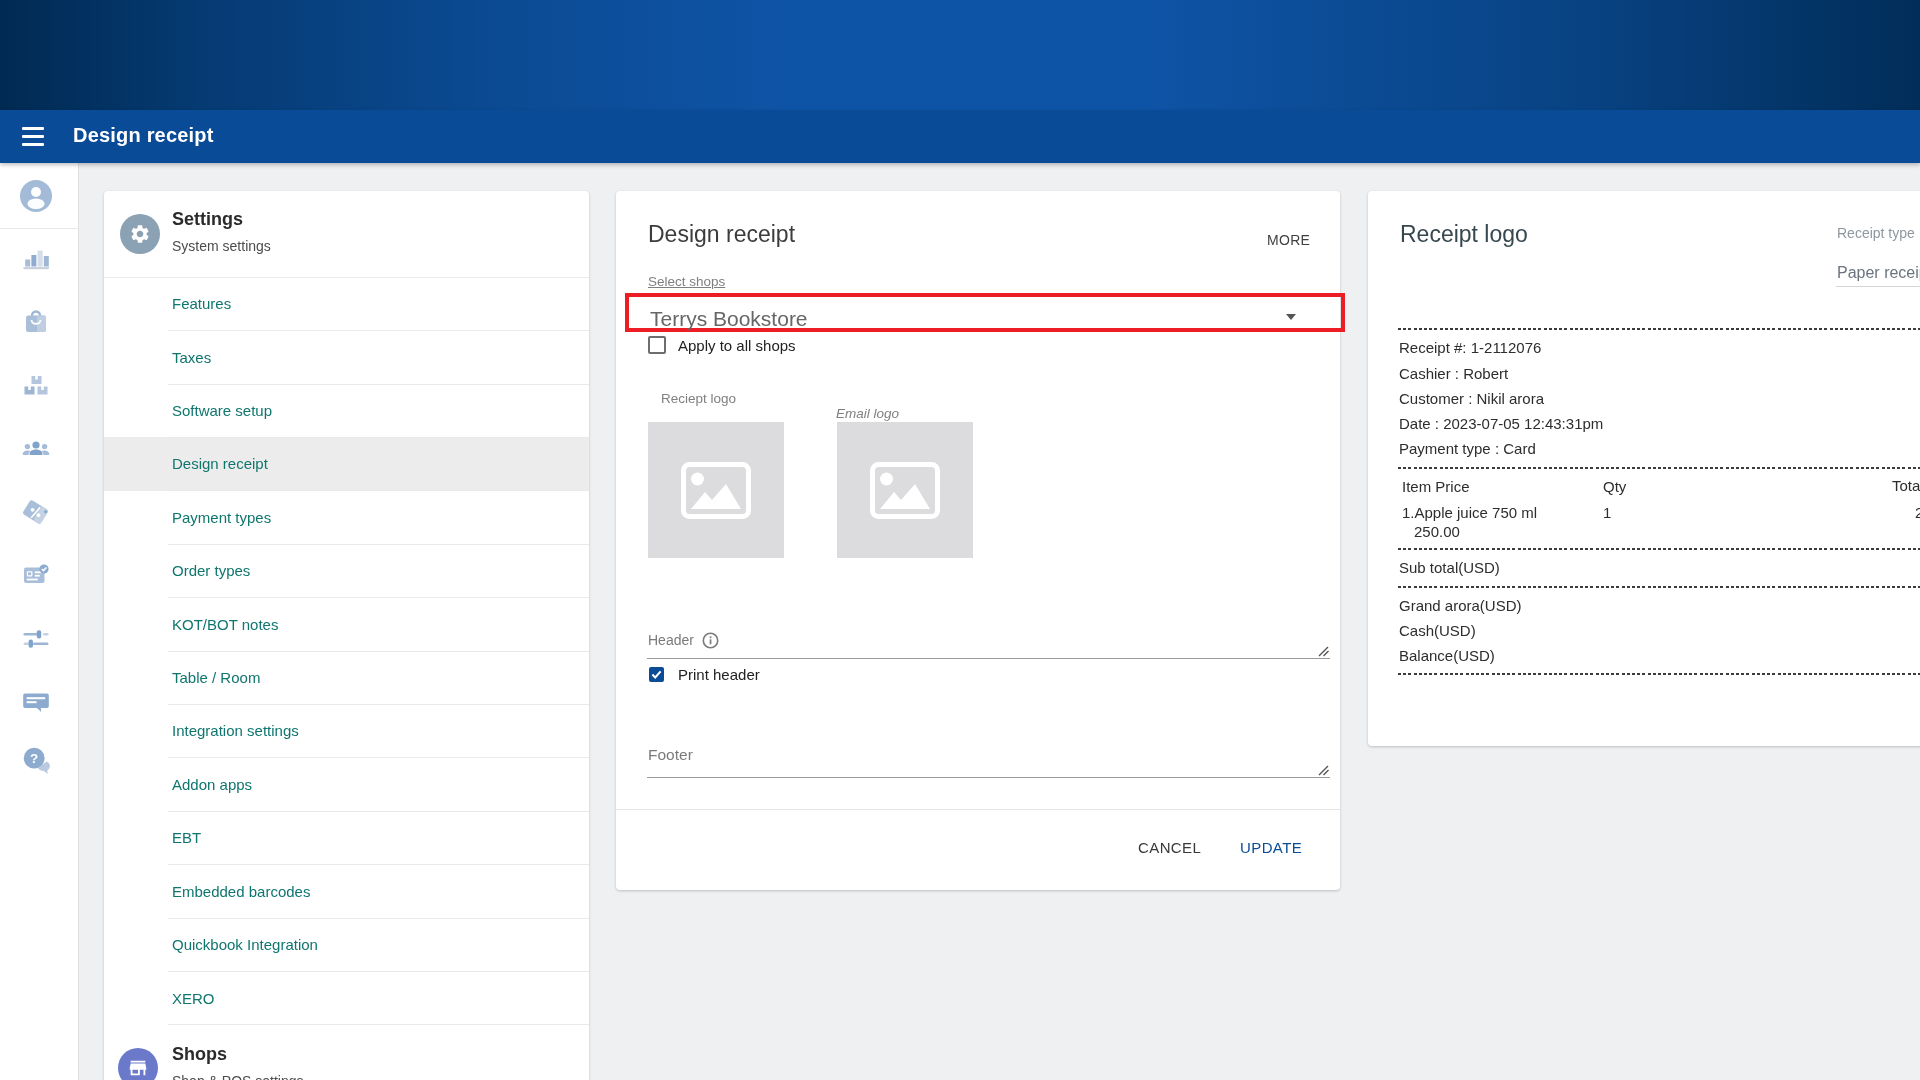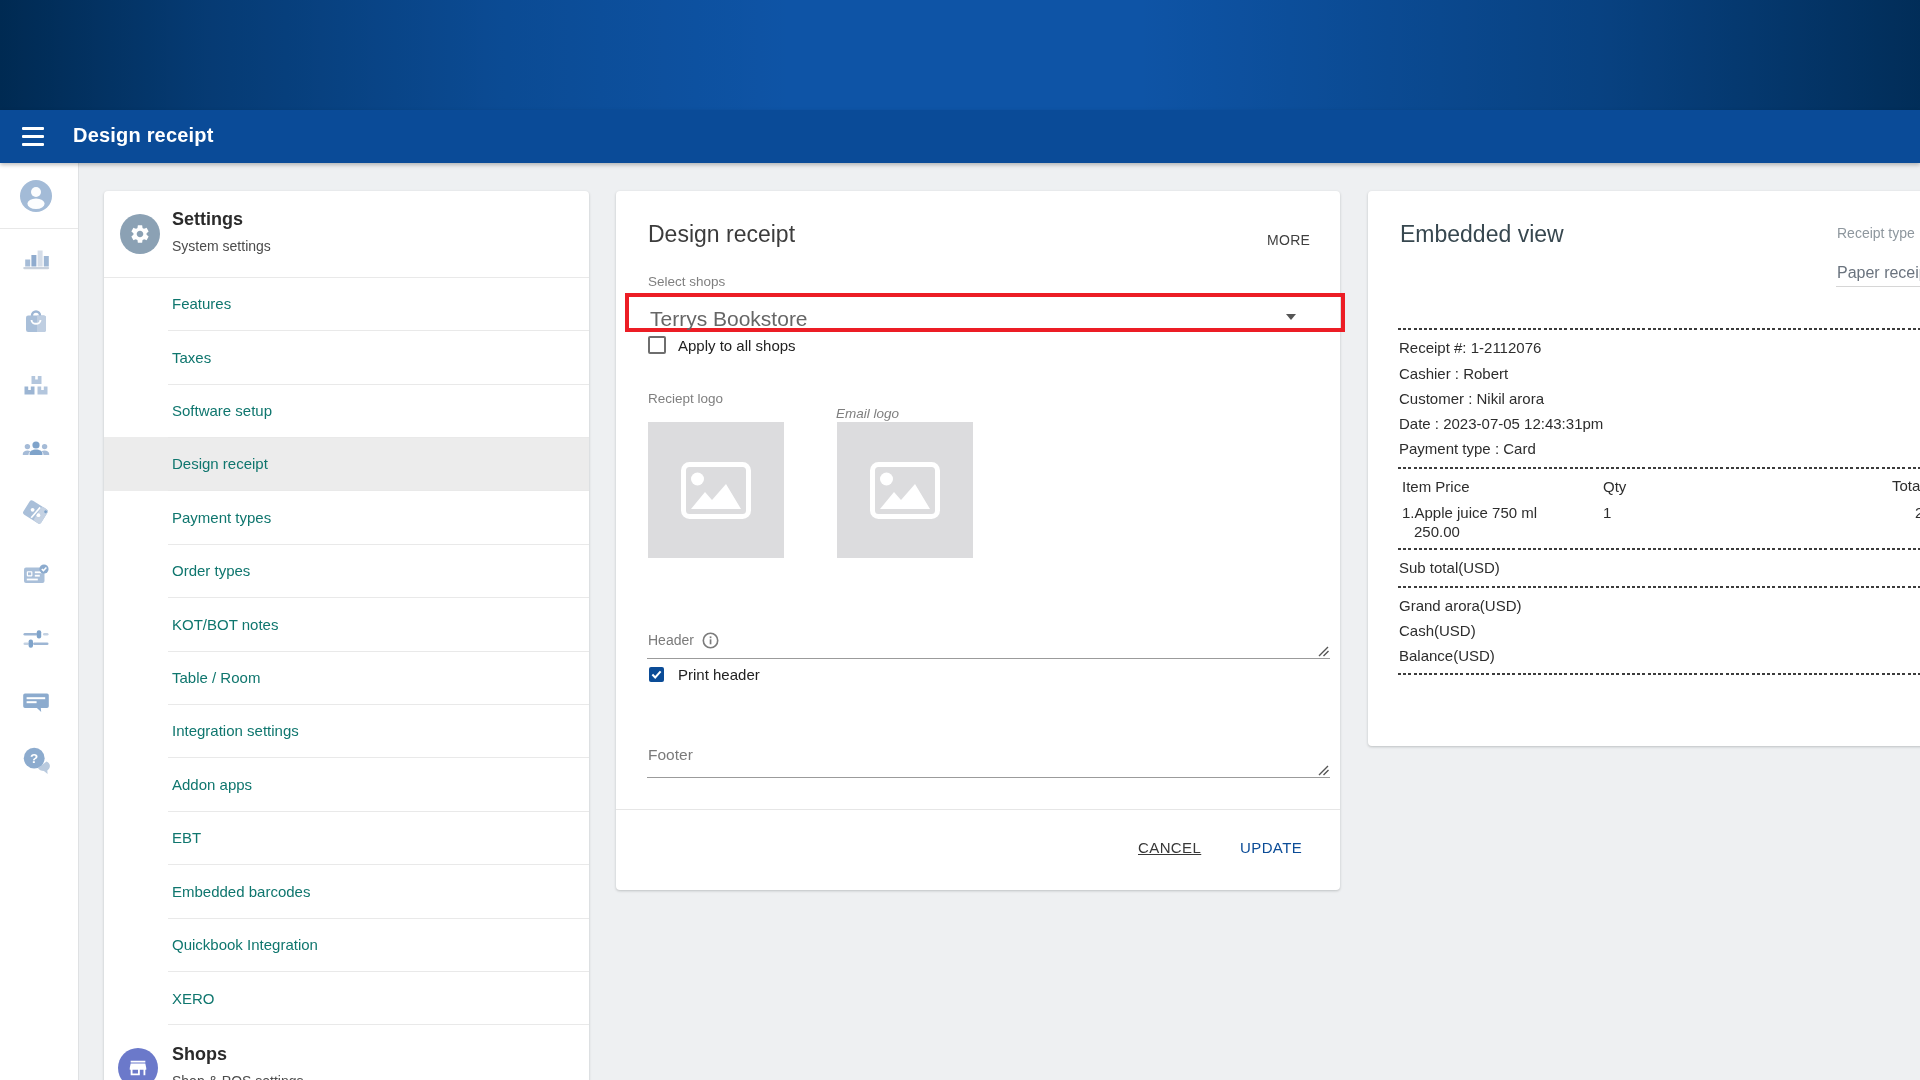--- a/index.html
+++ b/index.html
@@ -183,27 +183,27 @@
   <svg class="abs" style="left:23px;top:866px" width="22" height="22" viewBox="0 0 24 24">
       <path fill="#fff" d="M20 4H4v2h16V4zm1 10v-2l-1-5H4l-1 5v2h1v6h10v-6h4v6h2v-6h1zm-9 4H6v-4h6v4z"></path>
     </svg>
   <div class="h1" style="top:853px">Shops</div>
   <div class="h2" style="top:882px">Shop &amp; POS settings</div>
 </div>
 
 <div id="card2" class="card">
   <div class="title">Design receipt</div>
   <div class="more">MORE</div>
-  <div class="flabel" style="left:32px;top:83px;">Select shops</div>
+  <div class="flabel" style="left:32px;top:83px;text-decoration:underline;">Select shops</div>
   <div id="redbox"></div>
   <div id="selecttext">Terrys Bookstore</div>
   <div class="caret" style="left:670px;top:123px;"></div>
   <div class="cb" style="left:32px;top:145px;"></div>
   <div class="cblabel" style="left:62px;top:146px;">Apply to all shops</div>
-  <div class="flabel" style="left:32px;top:200px;">Reciept logo</div>
+  <div class="flabel" style="left:45px;top:200px;">Reciept logo</div>
   <div class="flabel" style="left:220px;top:215px;font-style:italic;">Email logo</div>
   <div class="logobox" style="left:32px;"></div>
   <div class="logobox" style="left:221px;"></div>
   <svg class="abs" style="left:65px;top:271px" width="70" height="57" viewBox="0 0 70 57">
       <rect x="2.5" y="2.5" width="65" height="52" rx="6" fill="none" stroke="#fff" stroke-width="5"></rect>
       <circle cx="16.5" cy="17" r="6.5" fill="#fff"></circle>
       <path d="M10 47 L24 30 L31 38 L45 22 L60 47 Z" fill="#fff"></path>
     </svg>
   <svg class="abs" style="left:254px;top:271px" width="70" height="57" viewBox="0 0 70 57">
       <rect x="2.5" y="2.5" width="65" height="52" rx="6" fill="none" stroke="#fff" stroke-width="5"></rect>
@@ -224,26 +224,26 @@
   <svg class="abs" style="left:35px;top:478px" width="11" height="11" viewBox="0 0 12 12">
       <path d="M1.5 6 L4.6 9.2 L10.5 2.6" stroke="#fff" stroke-width="2.2" fill="none"></path>
     </svg>
   <div class="cblabel" style="left:62px;top:475px;">Print header</div>
   <div style="position:absolute;left:32px;top:555px;font-size:15.5px;color:#7a7a7a;">Footer</div>
   <div class="uline" style="left:31px;top:586px;width:683px;"></div>
   <svg class="abs" style="left:702px;top:574px" width="12" height="11" viewBox="0 0 12 11">
       <path d="M1 10 L10 1 M5.5 10 L10.5 5" stroke="#555" stroke-width="1.4" fill="none"></path>
     </svg>
   <div class="fulldiv" style="top:618px;background:#e6e6e6;"></div>
-  <div class="btn" style="left:522px;color:#383838;text-decoration:underline;">CANCEL</div>
+  <div class="btn" style="left:522px;color:#383838;">CANCEL</div>
   <div class="btn" style="left:624px;color:#0b4c97;">UPDATE</div>
 </div>
 
 <div id="card3" class="card">
-  <div class="title">Embedded view</div>
+  <div class="title">Receipt logo</div>
   <div class="rtype">Receipt type</div>
   <div class="paper">Paper receipt</div>
   <div class="uline" style="left:468px;top:95px;width:252px;background:#d6d6d6;"></div>
   <div class="dash" style="top:137px"></div>
   <div class="rtext" style="top:148px">Receipt #: 1-2112076</div>
   <div class="rtext" style="top:174px">Cashier : Robert</div>
   <div class="rtext" style="top:199px">Customer : Nikil arora</div>
   <div class="rtext" style="top:224px">Date : 2023-07-05 12:43:31pm</div>
   <div class="rtext" style="top:249px">Payment type : Card</div>
   <div class="dash" style="top:276px"></div>

